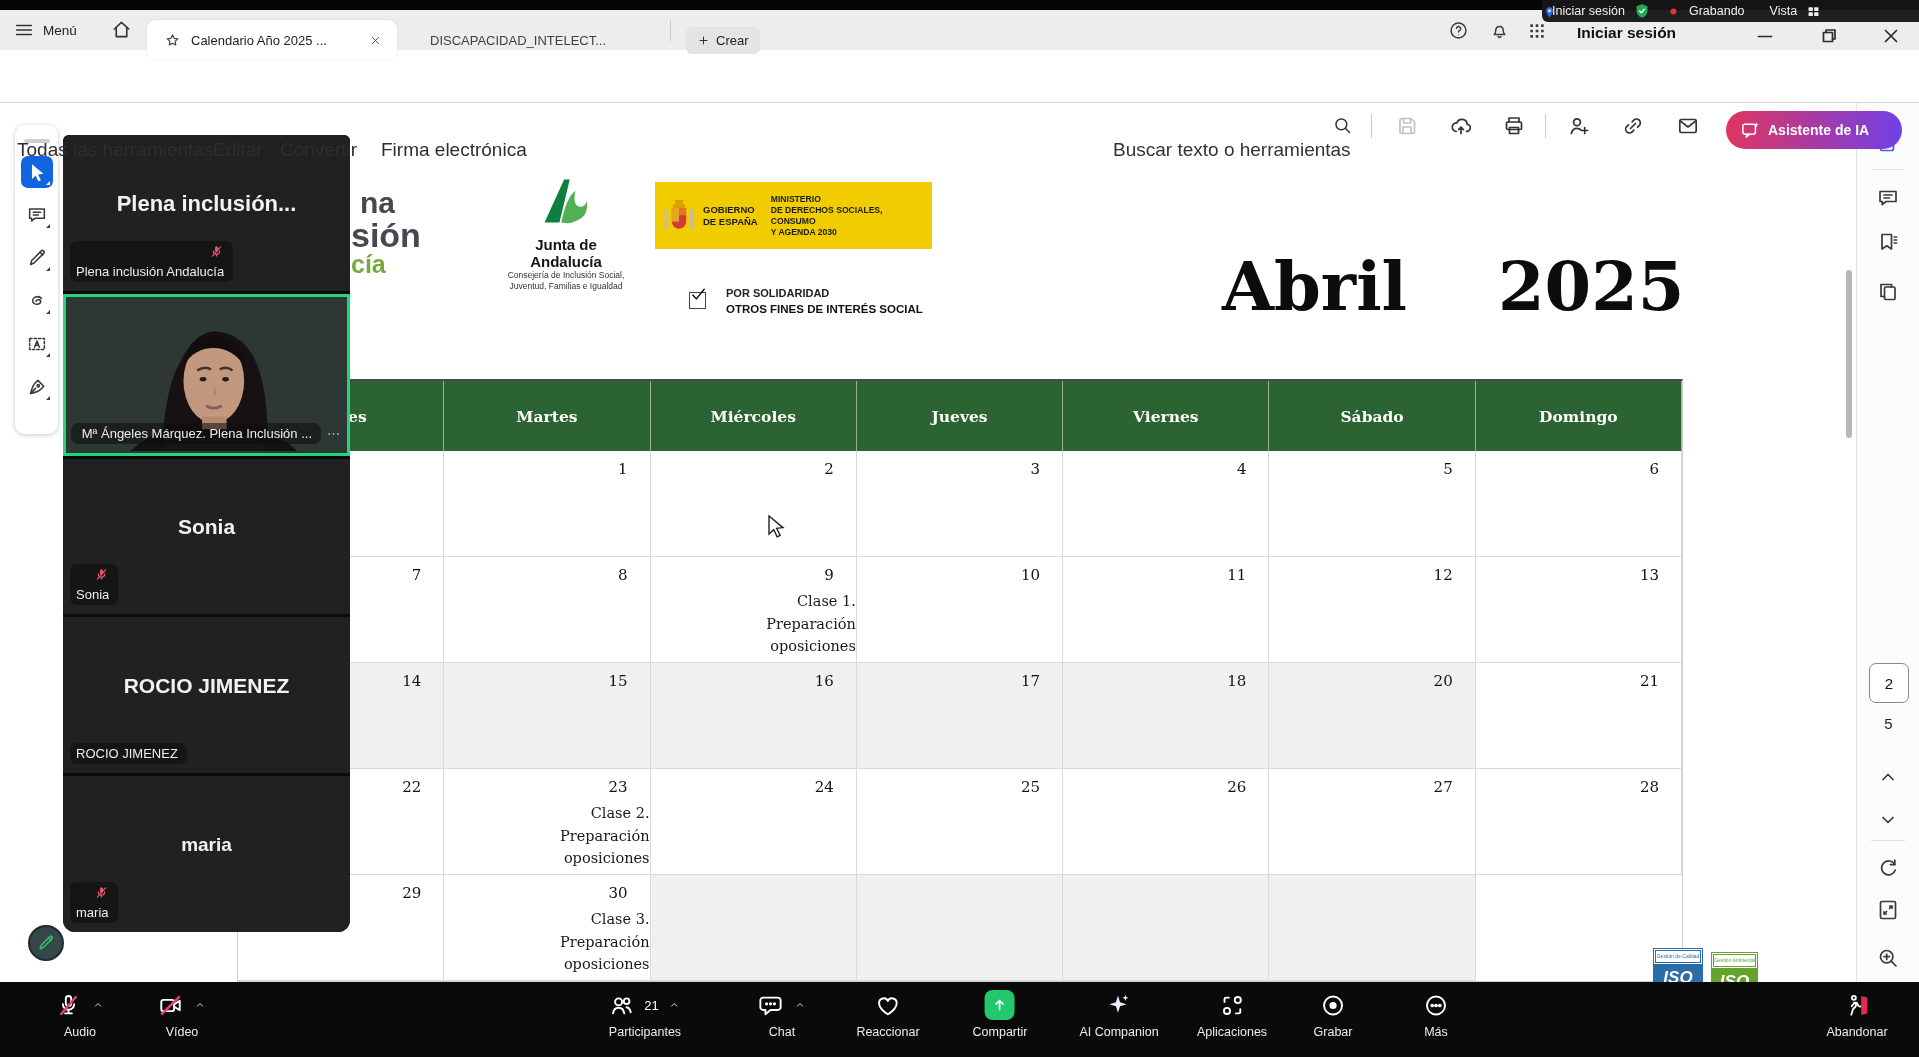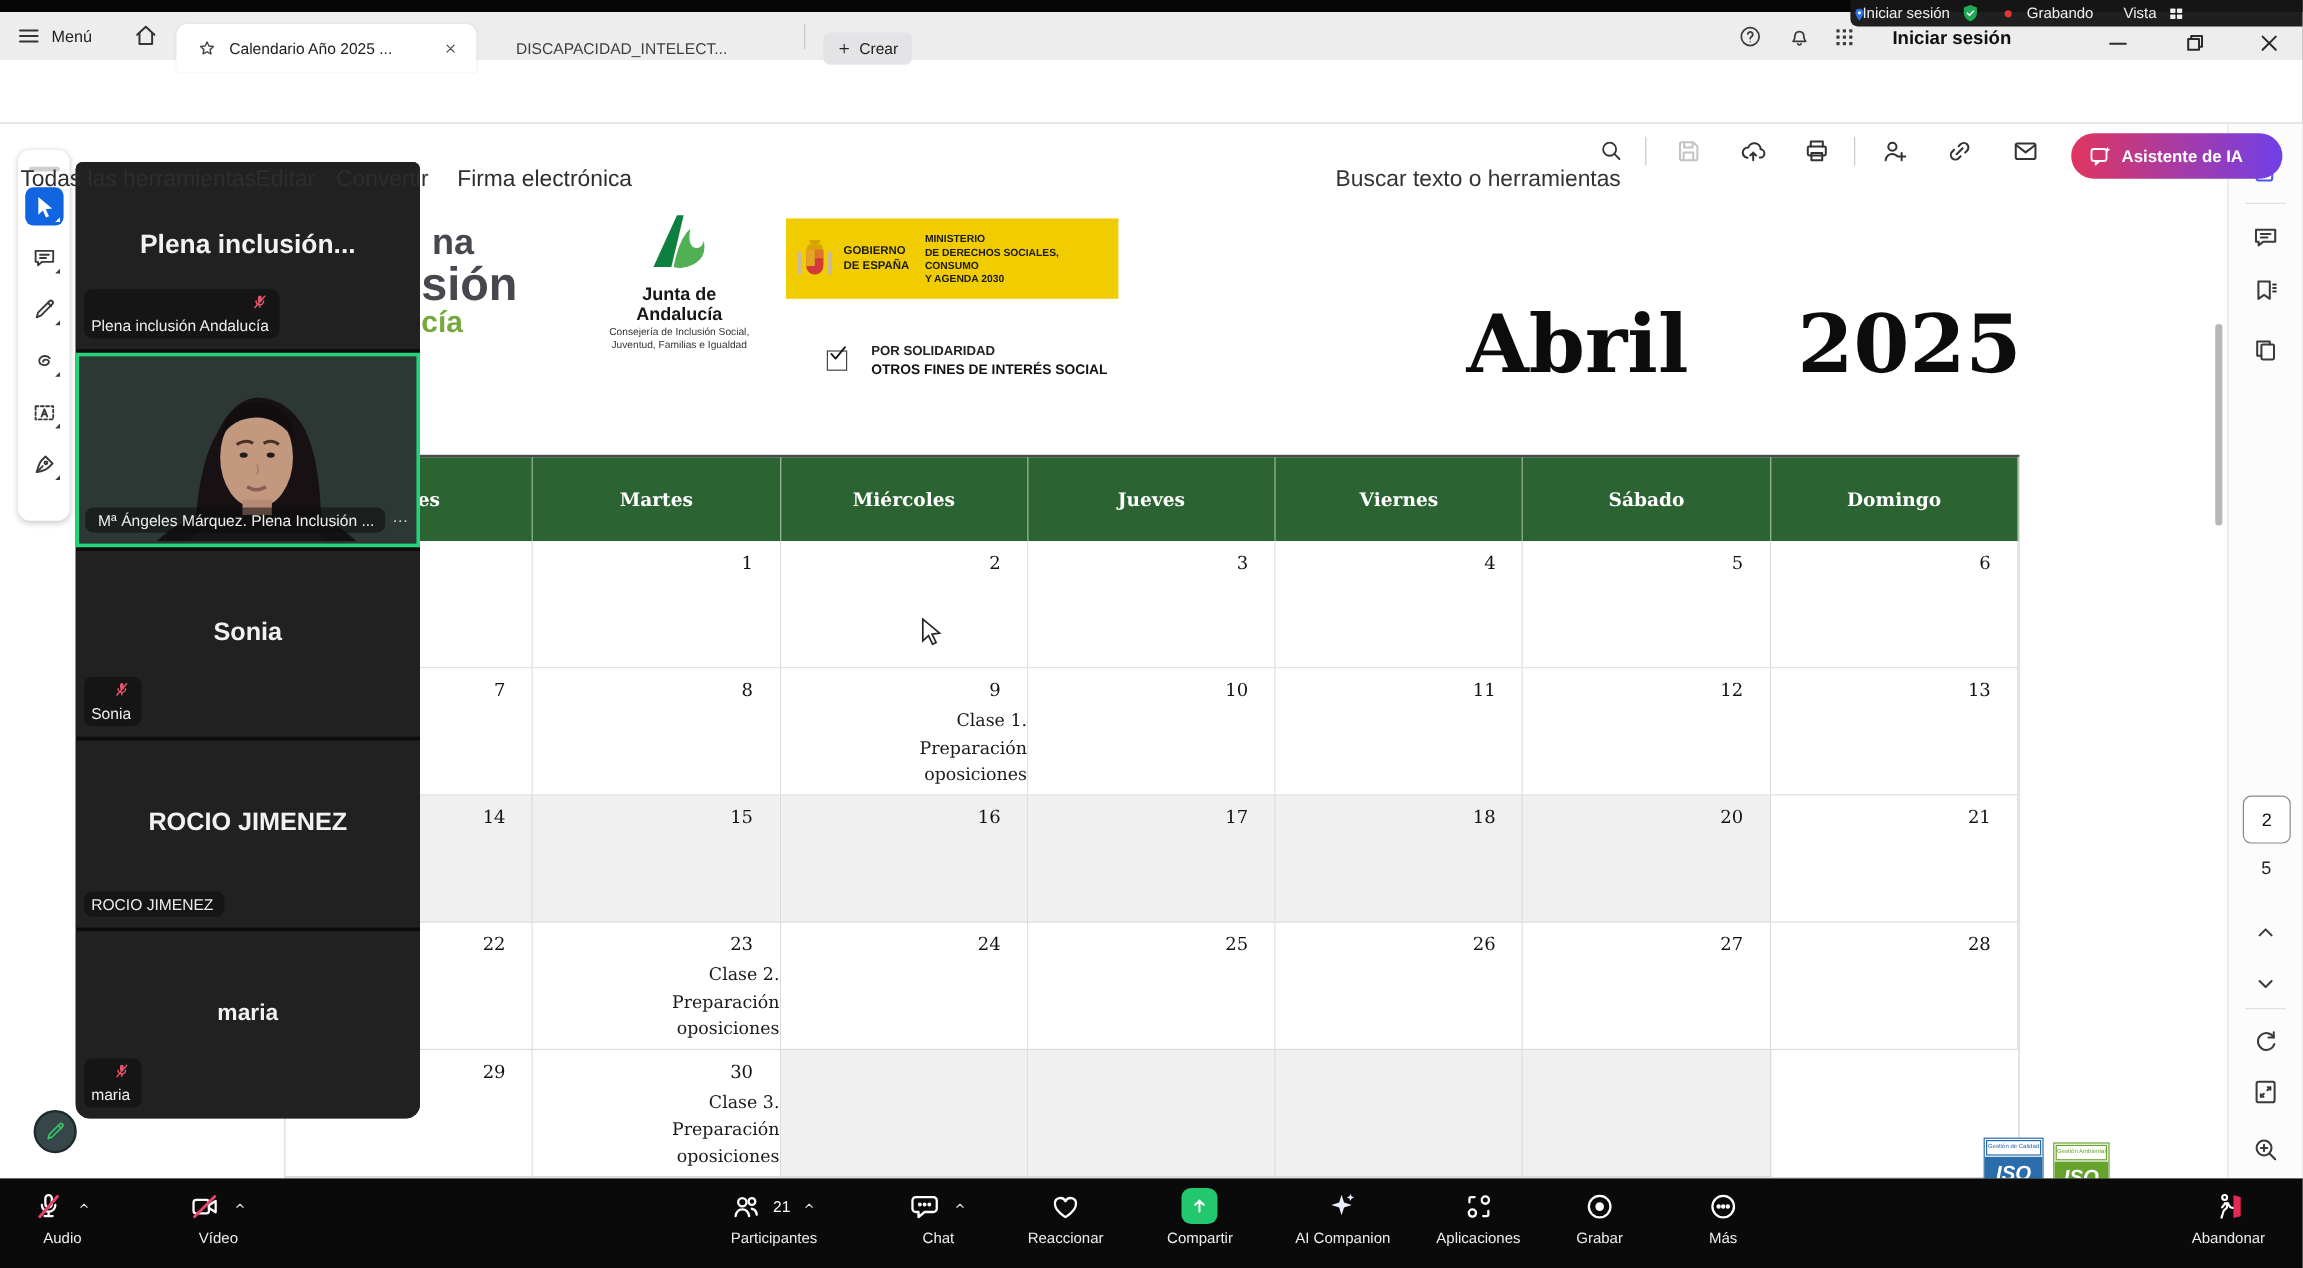--- a/index.html
+++ b/index.html
@@ -300,21 +300,21 @@
           </svg>
         </span>
       <span>Asistente de IA</span>
     </div>
   </div>
 
   <div class="abs" id="content">
 
     <div class="abs" id="plena-frag">
       <div style="font-size:30px;padding-left:9px">na</div>
-      <div style="font-size:39px">sión</div>
+      <div style="font-size:34px">sión</div>
       <div style="font-size:25px;color:#76a83e">cía</div>
     </div>
 
     <div class="abs" id="junta">
       <span class="ic" style="width:56px;height:54px">
           <svg viewBox="0 0 60 56">
             <path d="M7 52 L28 6 L34 6 L23 52 Z" fill="#0d8040"></path>
             <path d="M25 52 Q30 26 40 18 Q37 33 44 35 Q50 36.5 52 29 Q55 44 42 50 Q33 54.5 25 52 Z" fill="#52b054"></path>
           </svg>
         </span>
@@ -666,21 +666,21 @@
     <div class="abs" id="doc-scrollbar"></div>
 
     <span class="abs ic" id="cursor">
         <svg viewBox="0 0 21 25">
           <path d="M3 2l14 11.6-6.3.8 3.4 7-3 1.4-3.3-7.1L3 20z" fill="#fff" stroke="#222" stroke-width="1.4"></path>
         </svg>
       </span>
   </div>
 
   <div class="abs" id="bottombar">
-      <div class="bbi" style="left: 52px;">
+      <div class="bbi" style="left: 80px;">
         <div class="row">
           <span class="ic main">
             <svg viewBox="0 0 24 24" fill="none" stroke="currentColor" stroke-width="1.7" stroke-linecap="round" stroke-linejoin="round">
               <rect x="9.6" y="3.5" width="4.8" height="9" rx="2.4"></rect>
               <path d="M7 10.8a5 5 0 0 0 10 0M12 15.8V19M9 19h6"></path>
               <path d="M5.5 19.5 18.5 4.5" stroke="#e5456b" stroke-width="2.2"></path>
             </svg>
           </span>
           <span class="ic caret">
             <svg viewBox="0 0 24 24" fill="none" stroke="currentColor" stroke-width="1.7" stroke-linecap="round" stroke-linejoin="round">

